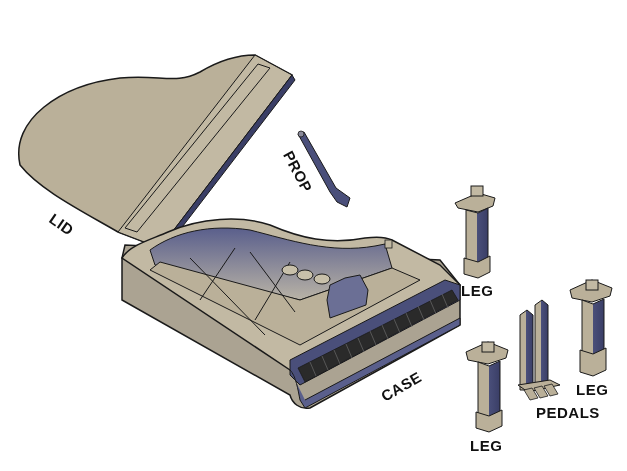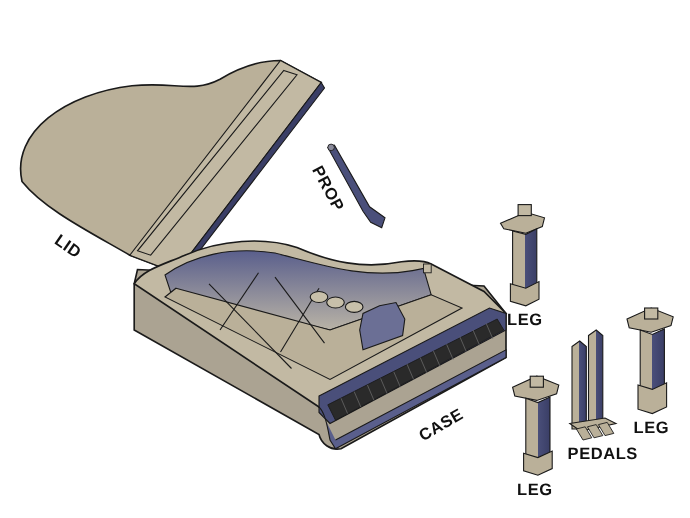--- a/index.html
+++ b/index.html
@@ -110,13 +110,13 @@
     <path d="M 544 386 L 552 384 L 558 394 L 550 396 Z" fill="#bab099" stroke="#1a1a1a" stroke-width="0.8"></path>
   </g>
 </svg>
 
 <div class="label" style="left:56px; top:210px; transform: rotate(35deg);">LID</div>
 <div class="label" style="left:295px; top:148px; transform: rotate(62deg);">PROP</div>
 <div class="label" style="left:378px; top:390px; transform: rotate(-30deg);">CASE</div>
 <div class="label" style="left:461px; top:282px;">LEG</div>
 <div class="label" style="left:576px; top:381px;">LEG</div>
 <div class="label" style="left:470px; top:437px;">LEG</div>
-<div class="label" style="left:516px; top:404px;">PEDALS</div>
+<div class="label" style="left:536px; top:404px;">PEDALS</div>
 
 </body></html>

